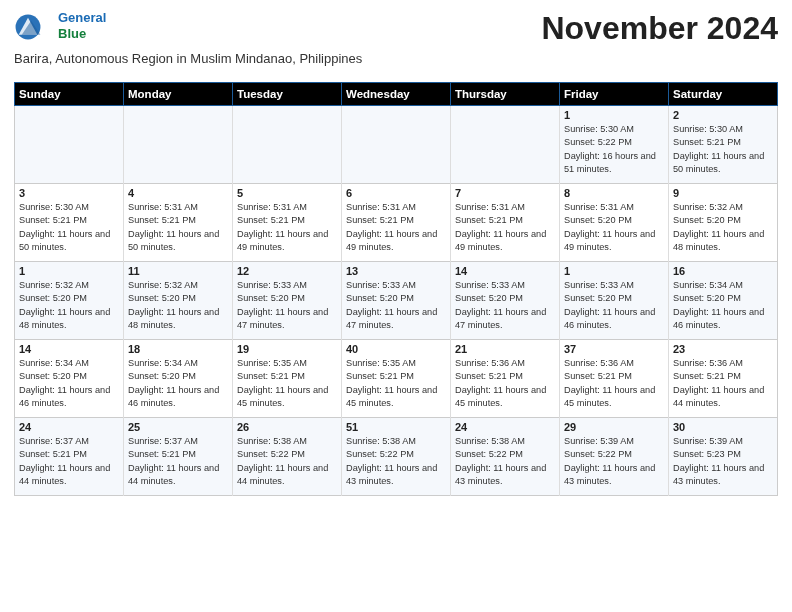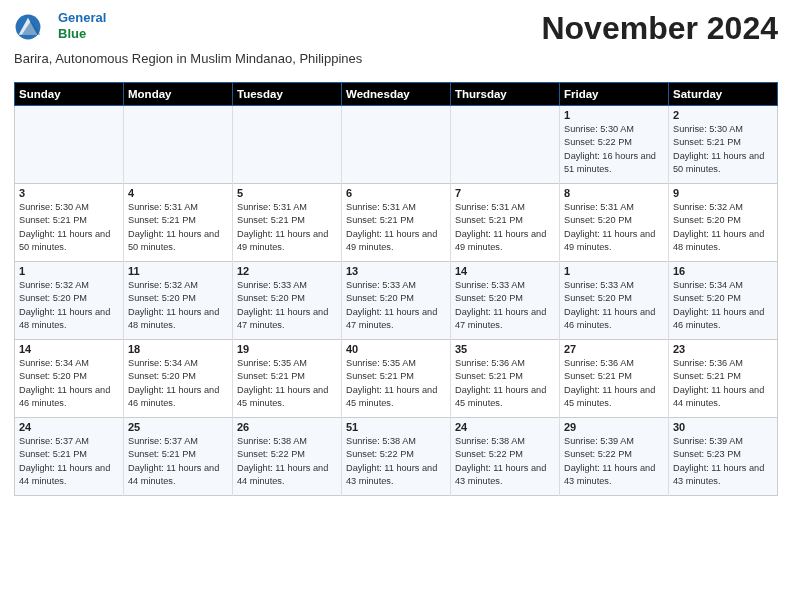--- a/index.html
+++ b/index.html
@@ -296,29 +296,29 @@
           </td>
           <td>
             <span class="day-num">40</span>
             <div class="day-info">
               <div>Sunrise: 5:35 AM</div>
               <div>Sunset: 5:21 PM</div>
               <div>Daylight: 11 hours and 45 minutes.</div>
             </div>
           </td>
           <td>
-            <span class="day-num">35</span>
+            <span class="day-num">21</span>
             <div class="day-info">
               <div>Sunrise: 5:36 AM</div>
               <div>Sunset: 5:21 PM</div>
               <div>Daylight: 11 hours and 45 minutes.</div>
             </div>
           </td>
           <td>
-            <span class="day-num">27</span>
+            <span class="day-num">37</span>
             <div class="day-info">
               <div>Sunrise: 5:36 AM</div>
               <div>Sunset: 5:21 PM</div>
               <div>Daylight: 11 hours and 45 minutes.</div>
             </div>
           </td>
           <td>
             <span class="day-num">23</span>
             <div class="day-info">
               <div>Sunrise: 5:36 AM</div>

